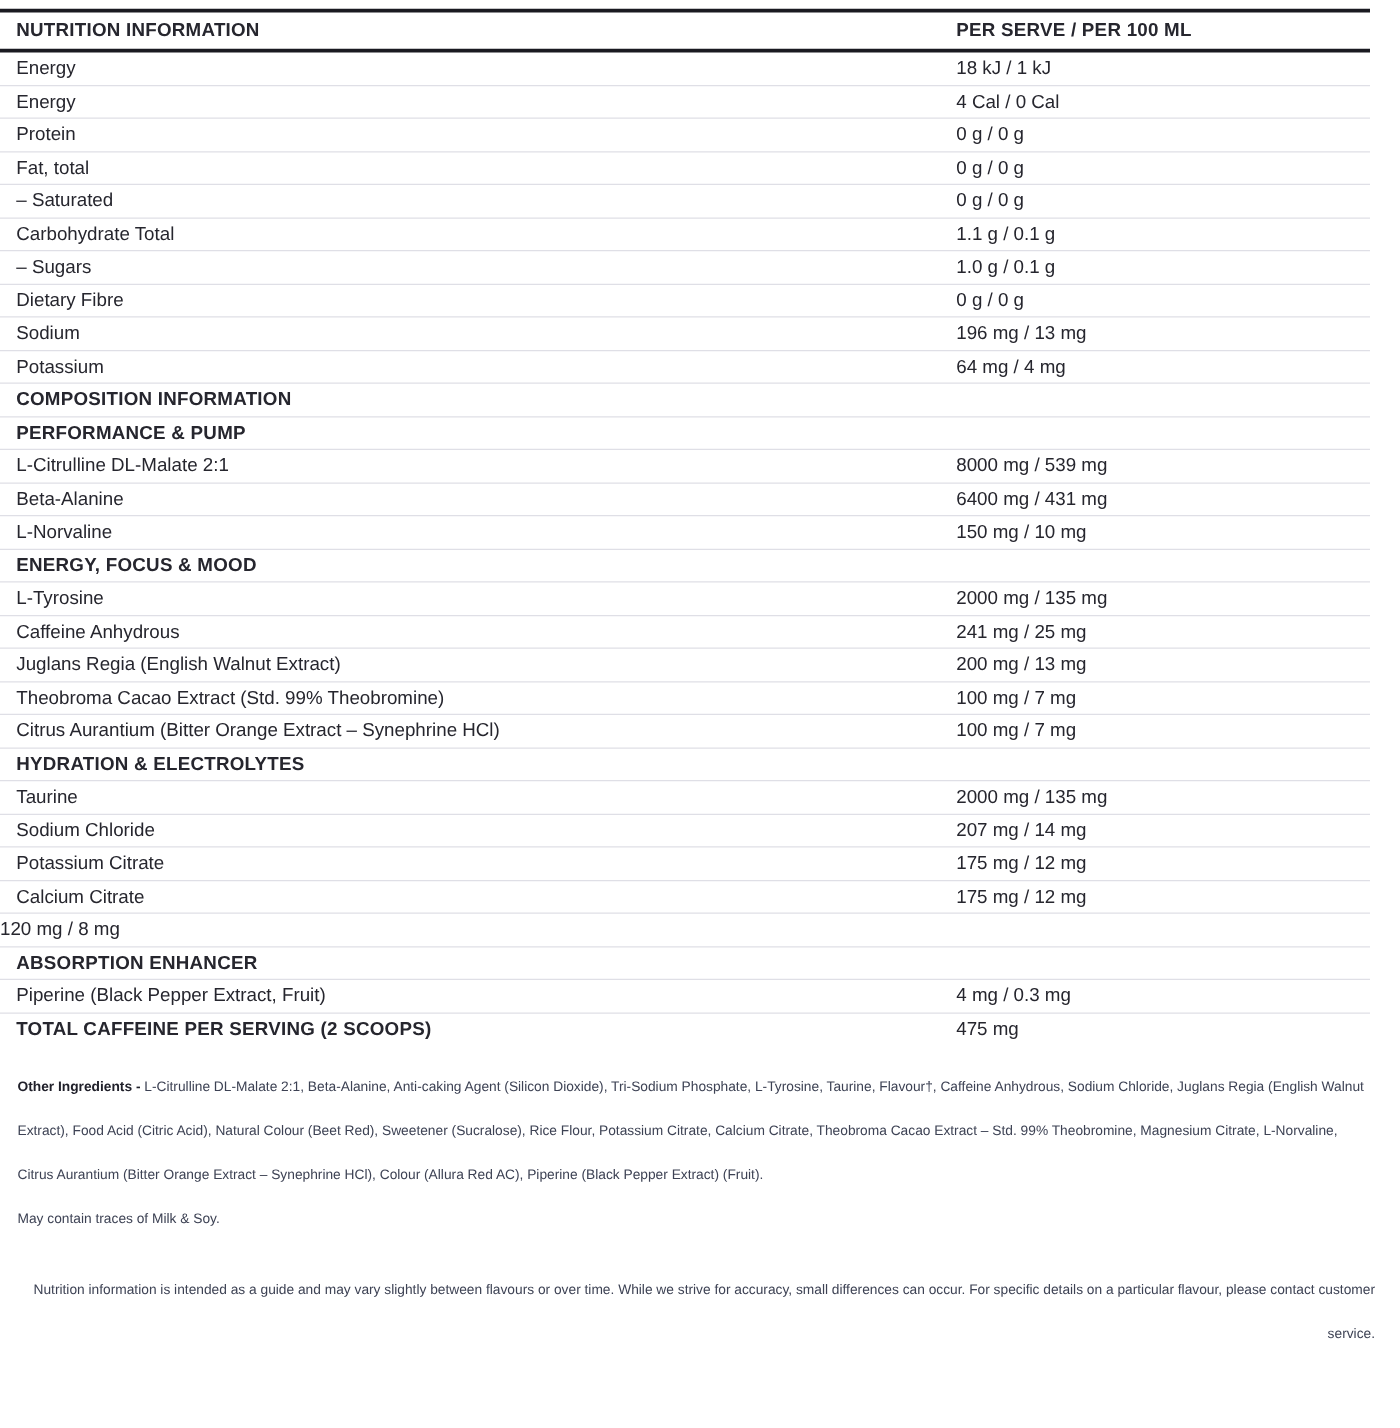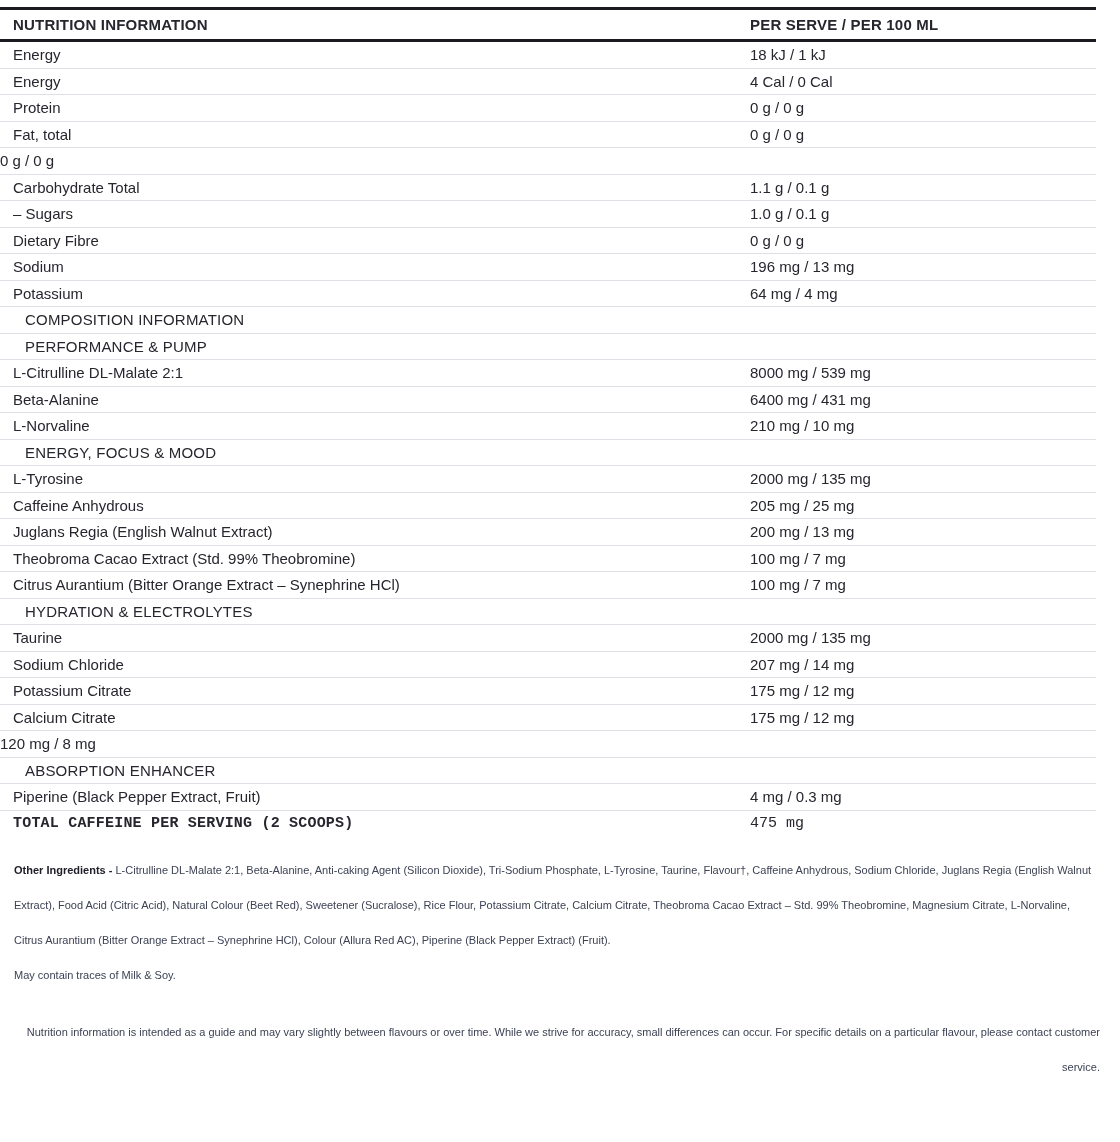--- a/index.html
+++ b/index.html
@@ -23,41 +23,42 @@
   .table {
     width: 1096px;
     color: var(--table-text);
     font-size: 15px;
   }
   .row {
     display: flex;
     align-items: center;
     height: 26.5px;
     border-bottom: 1px solid var(--divider);
+    gap: 15px;
   }
   .row .label {
     flex: 0 0 750px;
     padding-left: 13px;
     white-space: nowrap;
     overflow: hidden;
   }
   .row .value {
     flex: 1 1 auto;
     white-space: nowrap;
   }
   .header-row {
     height: 35px;
     border-top: 3px solid var(--heavy-rule);
     border-bottom: 3px solid var(--heavy-rule);
     font-weight: 700;
     letter-spacing: 0.2px;
   }
-  .row.section { font-weight: 400; letter-spacing: 0.2px; padding-left: 12px; }
+  .row.section { font-weight: 700; letter-spacing: 0.2px; }
   .row.total .label { font-weight: 700; letter-spacing: 0.2px; }
-  #rows-container .row:last-child { border-bottom: none; font-family: Liberation Mono, monospace; }
+  #rows-container .row:last-child { border-bottom: none; }
 
   
   .para {
     width: 1086px;
     margin-left: 14px;
     font-size: 11px;
     line-height: 35px;
     color: var(--paragraph-text);
   }
   .para.other { margin-top: 16px; }
@@ -88,20 +89,21 @@
         </div>
         <div class="row data">
           <span class="label">Protein</span>
           <span class="value">0 g / 0 g</span>
         </div>
         <div class="row data">
           <span class="label">Fat, total</span>
           <span class="value">0 g / 0 g</span>
         </div>
         <div class="row data">
+          <span class="label">– Saturated</span>
           <span class="value">0 g / 0 g</span>
         </div>
         <div class="row data">
           <span class="label">Carbohydrate Total</span>
           <span class="value">1.1 g / 0.1 g</span>
         </div>
         <div class="row data">
           <span class="label">– Sugars</span>
           <span class="value">1.0 g / 0.1 g</span>
         </div>
@@ -128,33 +130,33 @@
         <div class="row data">
           <span class="label">L-Citrulline DL-Malate 2:1</span>
           <span class="value">8000 mg / 539 mg</span>
         </div>
         <div class="row data">
           <span class="label">Beta-Alanine</span>
           <span class="value">6400 mg / 431 mg</span>
         </div>
         <div class="row data">
           <span class="label">L-Norvaline</span>
-          <span class="value">210 mg / 10 mg</span>
+          <span class="value">150 mg / 10 mg</span>
         </div>
         <div class="row section">
           <span class="label">ENERGY, FOCUS &amp; MOOD</span>
           <span class="value"></span>
         </div>
         <div class="row data">
           <span class="label">L-Tyrosine</span>
           <span class="value">2000 mg / 135 mg</span>
         </div>
         <div class="row data">
           <span class="label">Caffeine Anhydrous</span>
-          <span class="value">205 mg / 25 mg</span>
+          <span class="value">241 mg / 25 mg</span>
         </div>
         <div class="row data">
           <span class="label">Juglans Regia (English Walnut Extract)</span>
           <span class="value">200 mg / 13 mg</span>
         </div>
         <div class="row data">
           <span class="label">Theobroma Cacao Extract (Std. 99% Theobromine)</span>
           <span class="value">100 mg / 7 mg</span>
         </div>
         <div class="row data">

